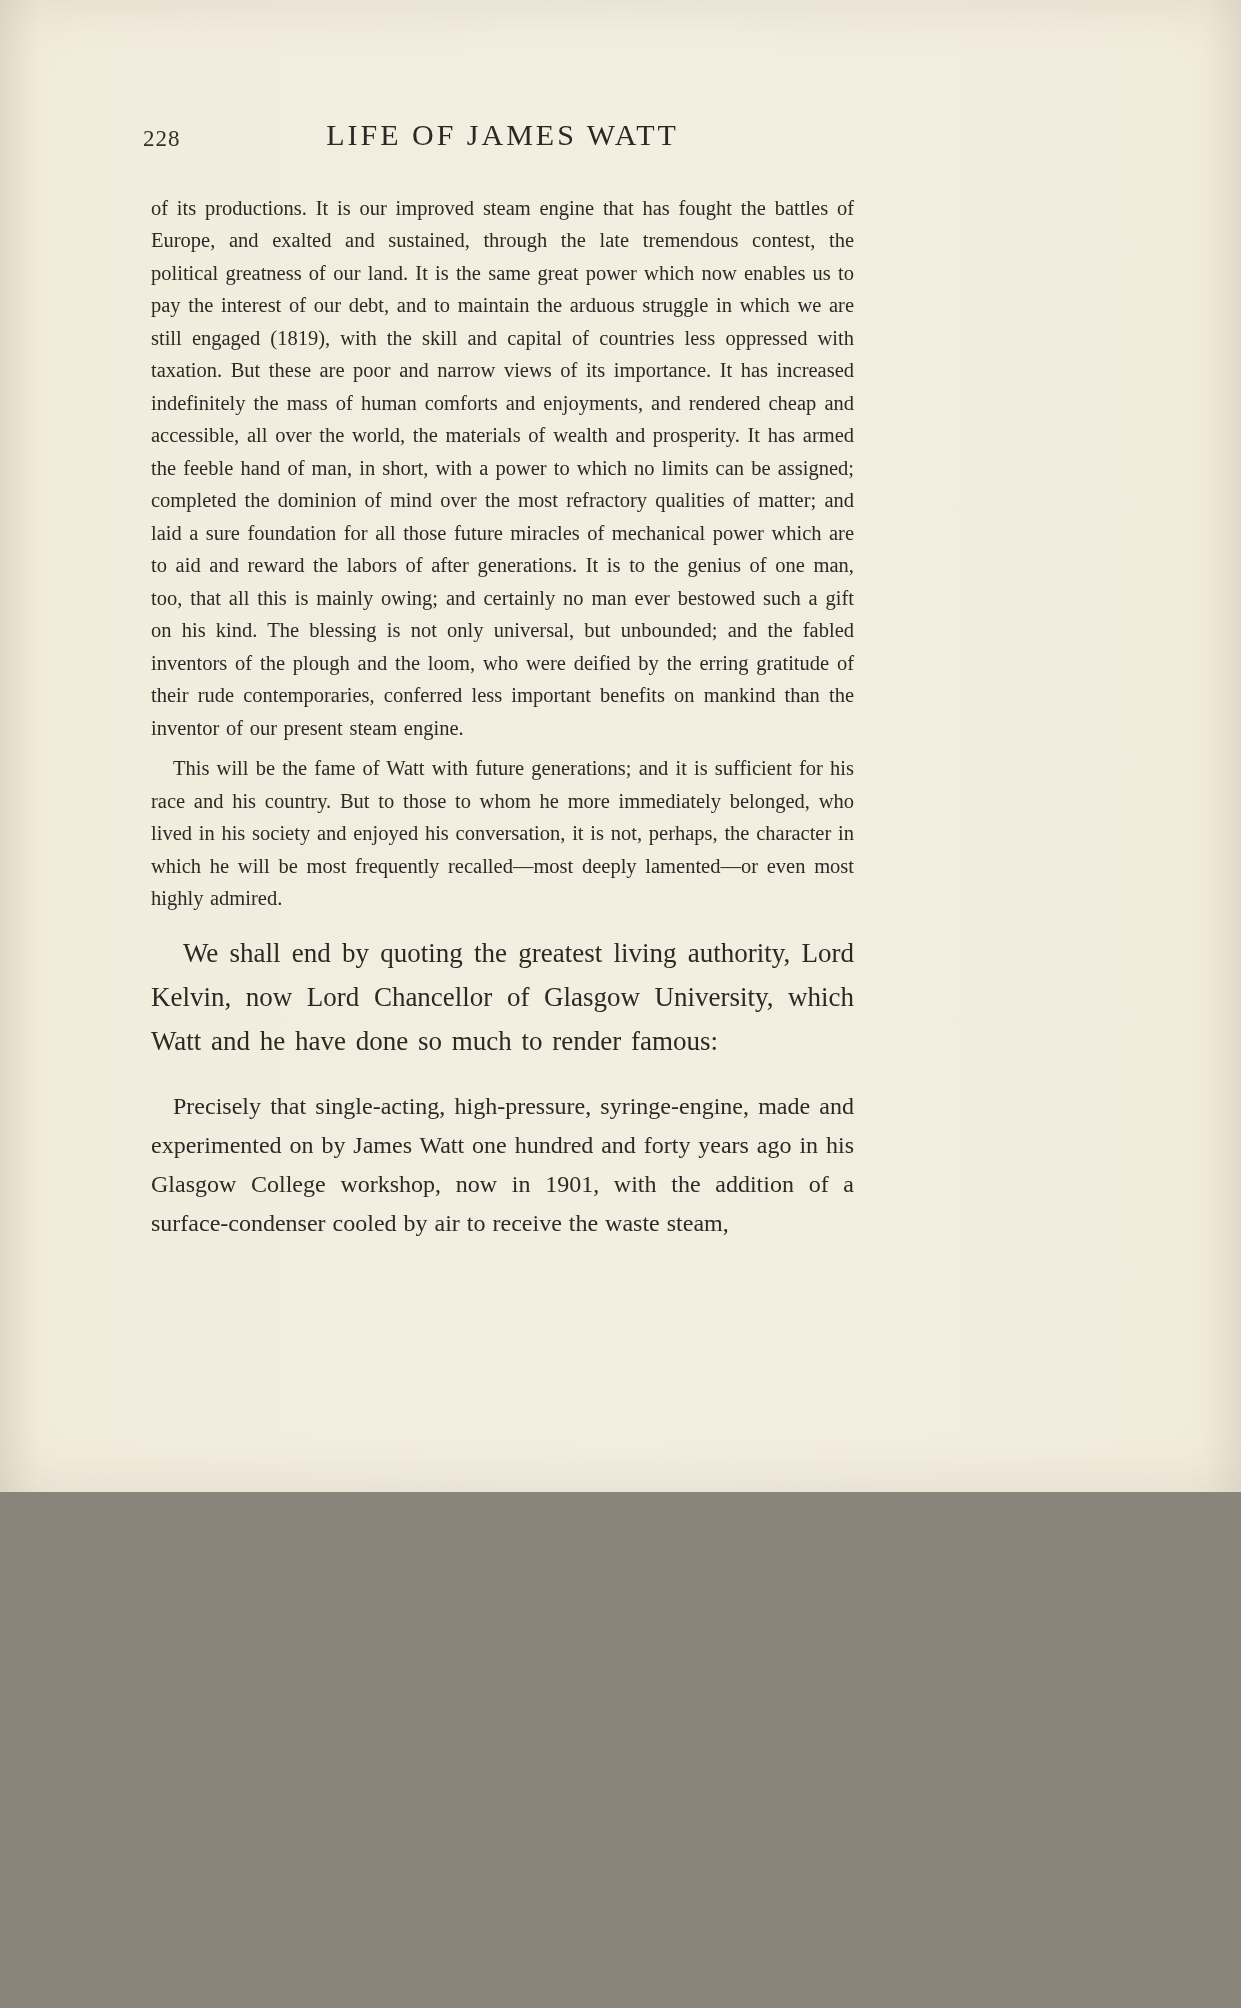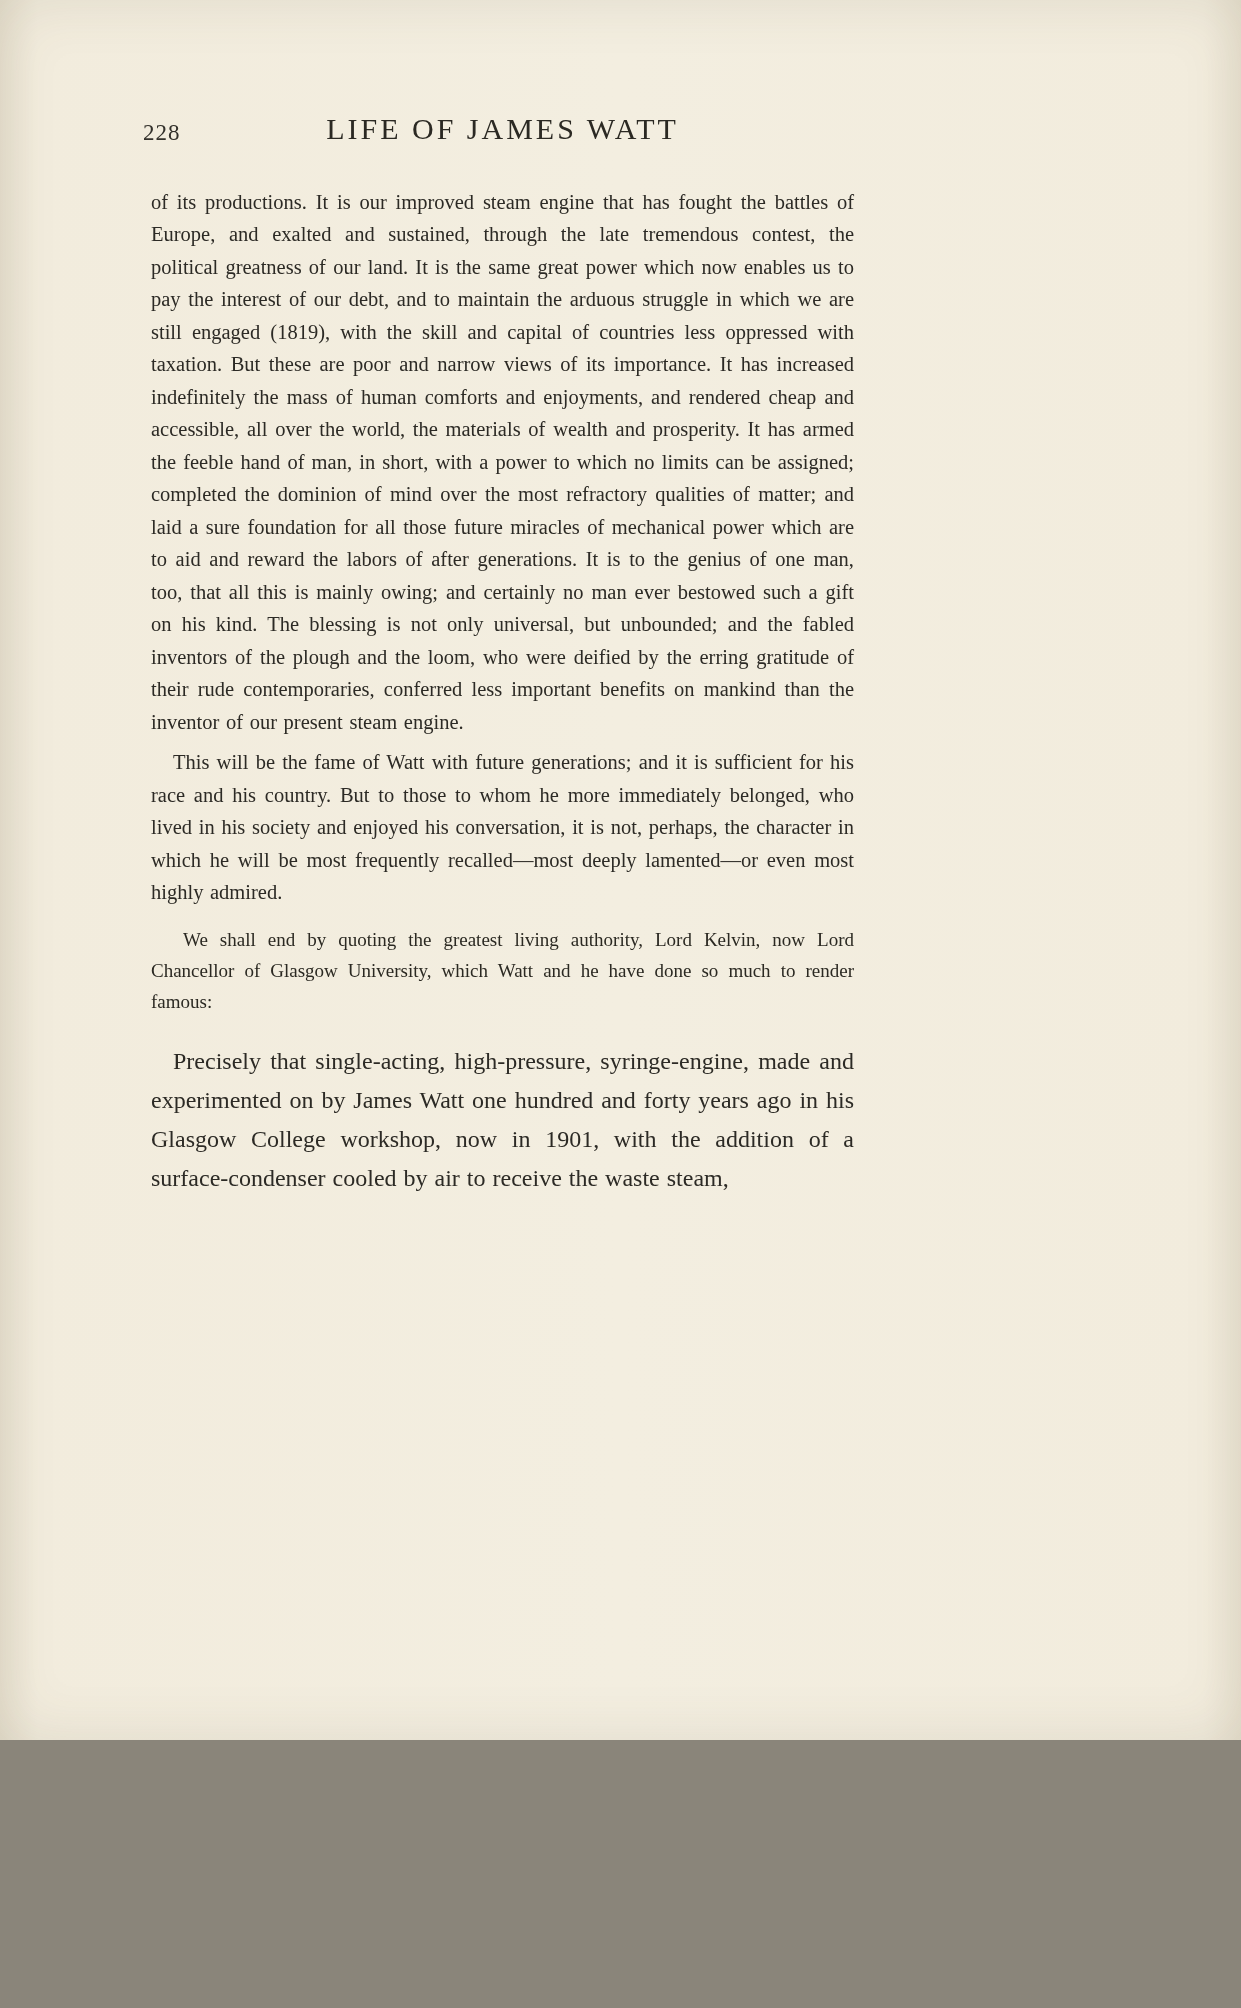--- a/index.html
+++ b/index.html
@@ -3,21 +3,21 @@
 <meta charset="utf-8">
 <style>
   html, body {
     margin: 0;
     padding: 0;
     background: #8a857a;
   }
   .scan-page {
     position: relative;
     width: 1241px;
-    height: 1740px;
+    height: 1492px;
     margin: 0 auto;
     box-sizing: border-box;
     background: linear-gradient(90deg, #e8e1d0 0%, #f2ecdd 3%, #f3eee0 50%, #f2ecdd 97%, #eae3d2 100%);
     box-shadow: inset 0 0 60px rgba(90,80,60,0.12);
     overflow: hidden;
     color: #2c2a25;
     font-family: "Liberation Serif", "DejaVu Serif", serif;
   }
   .text-column {
     position: absolute;
@@ -32,21 +32,21 @@
   }
   .page-number {
     position: absolute;
     left: 0;
     top: 8px;
     font-size: 23px;
     letter-spacing: 1px;
     color: #33312b;
   }
   .page-title {
-    margin: 4px;
+    margin: 10px;
     text-align: center;
     font-size: 30px;
     font-weight: 400;
     letter-spacing: 3px;
     color: #2b2923;
     white-space: nowrap;
   }
   p {
     margin: 8px;
     text-align: justify;
@@ -55,21 +55,21 @@
     font-size: 20.5px;
     line-height: 1.585;
     word-spacing: 1.5px;
     color: #2c2a25;
   }
   .para-gap {
     text-indent: 22px;
   }
   .lead-text {
     margin-top: 16px;
-    font-size: 19px;
+    font-size: 27px;
     line-height: 1.63;
     text-indent: 32px;
     word-spacing: 3px;
     color: #2b2922;
   }
   .quote-text {
     margin-top: 24px;
     font-size: 24px;
     line-height: 1.63;
     text-indent: 22px;

